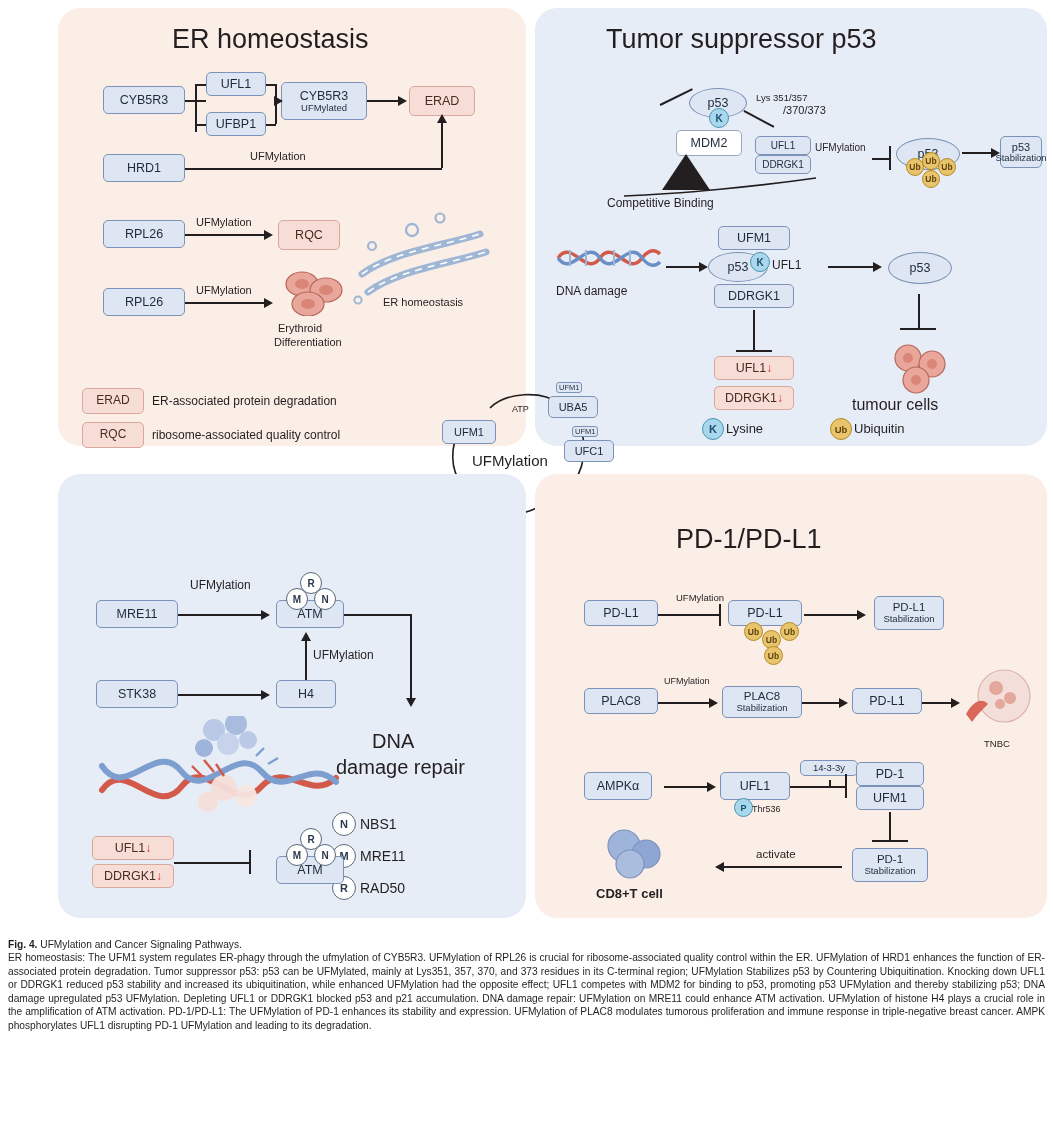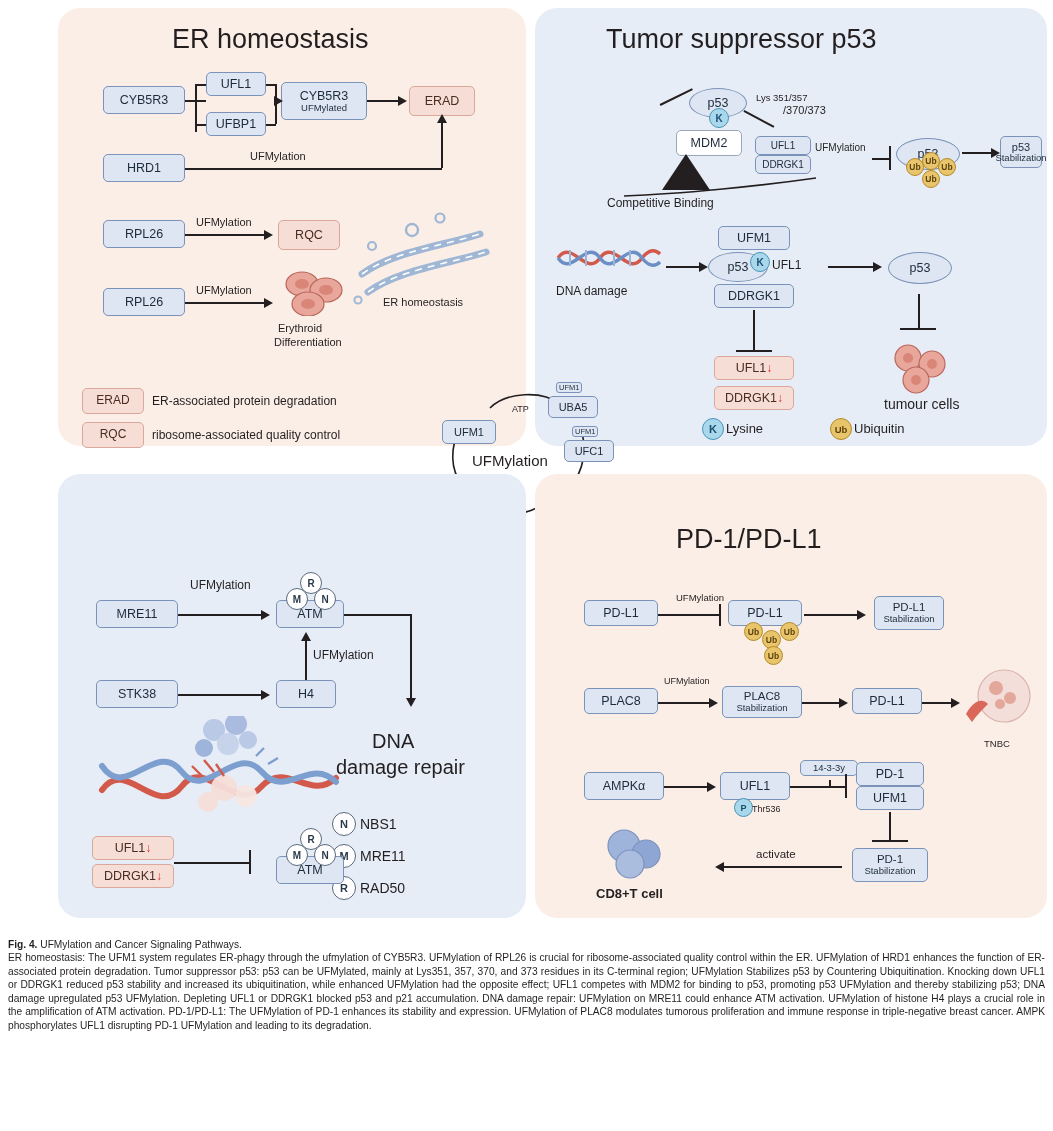--- a/index.html
+++ b/index.html
@@ -192,21 +192,21 @@
   <div class="ln h" style="left:900px;top:328px;width:36px;"></div>
 
   <svg style="position:absolute;left:884px;top:340px;" width="74" height="54">
     <circle cx="24" cy="18" r="13" fill="#e9a79b" stroke="#b8675a" stroke-width="1.2"></circle>
     <circle cx="24" cy="18" r="5" fill="#d98678"></circle>
     <circle cx="48" cy="24" r="13" fill="#e9a79b" stroke="#b8675a" stroke-width="1.2"></circle>
     <circle cx="48" cy="24" r="5" fill="#d98678"></circle>
     <circle cx="32" cy="40" r="13" fill="#e9a79b" stroke="#b8675a" stroke-width="1.2"></circle>
     <circle cx="32" cy="40" r="5" fill="#d98678"></circle>
   </svg>
-  <div class="lbl" style="left:884px;top:396px;font-size:14px;">tumour cells</div>
+  <div class="lbl" style="left:852px;top:396px;font-size:16px;">tumour cells</div>
 
   <div class="circ kcirc" style="left:702px;top:418px;width:20px;height:20px;font-size:11px;">K</div>
   <div class="lbl" style="left:726px;top:421px;font-size:13px;">Lysine</div>
   <div class="circ ubcirc" style="left:830px;top:418px;width:20px;height:20px;font-size:9.5px;">Ub</div>
   <div class="lbl" style="left:854px;top:421px;font-size:13px;">Ubiquitin</div>
 
   <svg style="position:absolute;left:432px;top:360px;" width="190" height="200">
     <path d="M58 48 C74 32 110 30 128 44" stroke="#231f20" stroke-width="1.6" fill="none"></path>
     <polygon points="128,38 140,46 127,52" fill="#231f20"></polygon>
     <path d="M148 68 C156 86 152 112 138 126" stroke="#231f20" stroke-width="1.6" fill="none"></path>
@@ -327,21 +327,21 @@
 
   <svg style="position:absolute;left:962px;top:668px;" width="76" height="66">
     <circle cx="42" cy="28" r="26" fill="#f3ded9" stroke="#d9b3aa" stroke-width="1.2"></circle>
     <circle cx="34" cy="20" r="7" fill="#e3a79b"></circle>
     <circle cx="48" cy="30" r="6" fill="#e3a79b"></circle>
     <circle cx="38" cy="36" r="5" fill="#e3a79b"></circle>
     <path d="M4 46 C12 32 20 30 26 36 C20 42 14 48 10 54 Z" fill="#d9675a"></path>
   </svg>
   <div class="lbl" style="left:984px;top:738px;font-size:9.5px;">TNBC</div>
 
-  <div class="box" style="left:584px;top:772px;width:80px;height:28px;">AMPKα</div>
+  <div class="box" style="left:584px;top:772px;width:68px;height:28px;">AMPKα</div>
   <div class="ln h" style="left:664px;top:786px;width:44px;"></div>
   <div class="arrow ar-r" style="left:707px;top:782px;"></div>
   <div class="box" style="left:720px;top:772px;width:70px;height:28px;">UFL1</div>
   <div class="circ" style="left:734px;top:798px;width:17px;height:17px;background:#a9d8ec;border:1.2px solid #4a94b5;color:#14506b;font-size:9px;">P</div>
   <div class="lbl sm" style="left:752px;top:804px;font-size:9px;">Thr536</div>
 
   <div class="box" style="left:800px;top:760px;width:58px;height:16px;font-size:9.5px;">14-3-3y</div>
   <div class="ln h" style="left:790px;top:786px;width:42px;"></div>
   <div class="ln v" style="left:829px;top:780px;height:8px;"></div>
   <div class="ln v" style="left:845px;top:774px;height:24px;"></div>

